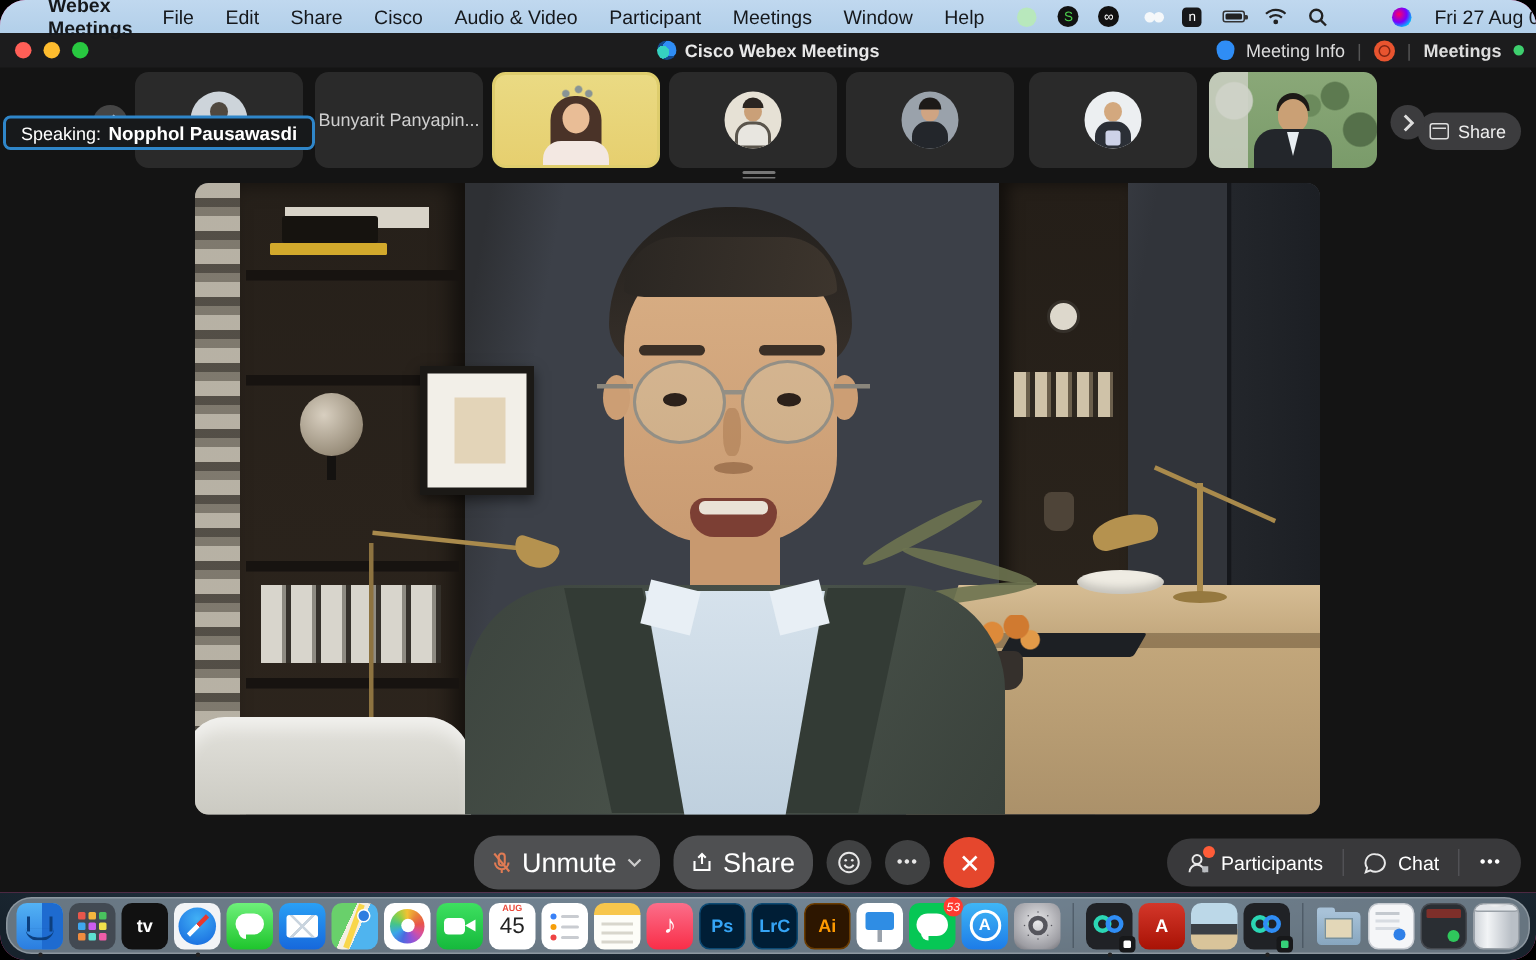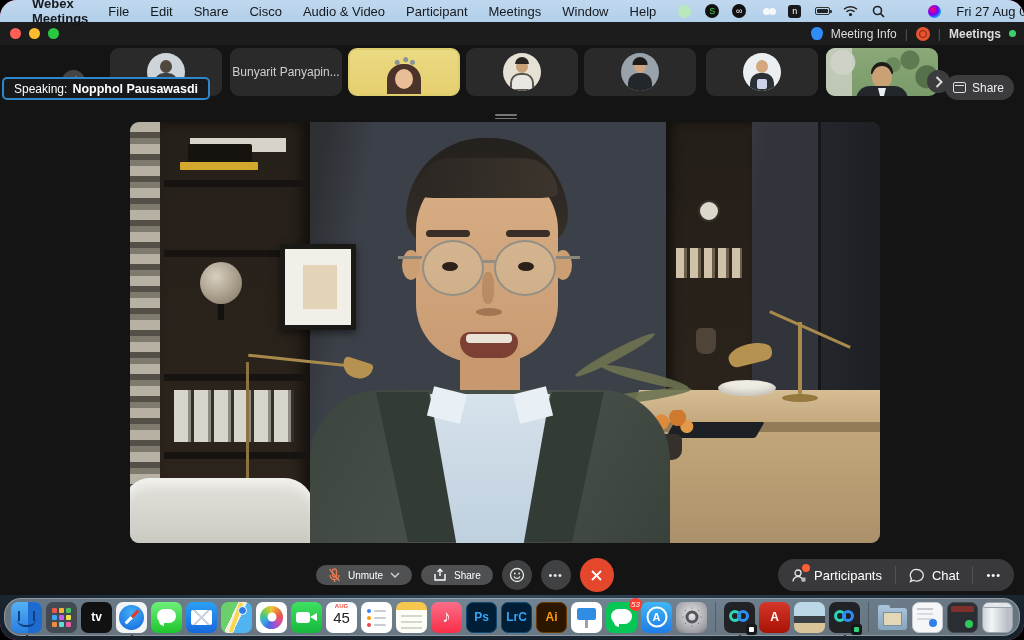--- a/index.html
+++ b/index.html
@@ -39,21 +39,21 @@
     background:radial-gradient(circle at 30% 60%, #35d1c0 0 35%, transparent 36%),
                radial-gradient(circle at 68% 40%, #2f8df5 0 45%, transparent 46%), #134a8e; }
   .tb-right { position:absolute; right:8px; display:flex; align-items:center; gap:8px; font-size:12px; color:#ddd; }
   .tb-div { color:#555; }
   .rec-dot { width:14px; height:14px; border-radius:50%; background:#e8542f; display:flex; align-items:center; justify-content:center; }
   .rec-dot::before { content:""; width:6px; height:6px; border-radius:50%; border:1.5px solid #7e2413; }
   .conn-dot { width:7px; height:7px; border-radius:50%; background:#3ecf6e; }
   .shield { width:12px; height:13px; background:#2f8df5; border-radius:6px 6px 5px 5px / 6px 6px 8px 8px; }
 
   
-  .tile { position:absolute; top:26px; height:48px; width:112px; border-radius:9px; background:#2a2a2a; overflow:hidden;margin-left:20px; }
+  .tile { position:absolute; top:26px; height:64px; width:112px; border-radius:9px; background:#2a2a2a; overflow:hidden; }
   .tile .namelabel { width:100%; height:100%; display:flex; align-items:center; justify-content:center;
     color:#cfcfcf; font-size:12px; }
   .avatar-wrap { width:100%; height:100%; display:flex; align-items:center; justify-content:center; }
   .avatar { width:38px; height:38px; border-radius:50%; position:relative; overflow:hidden; }
   .av-head { position:absolute; left:50%; top:7px; transform:translateX(-50%); width:12px; height:13px; border-radius:50%; }
   .av-body { position:absolute; left:50%; top:20px; transform:translateX(-50%); width:24px; height:18px; border-radius:10px 10px 0 0; }
   .tile-video-yellow { background:linear-gradient(#eada83,#e6cf6f); border:2px solid #decd6d; }
   .crest { position:absolute; top:4px; left:50%; transform:translateX(-50%); width:34px; height:14px; opacity:.55;
     background:radial-gradient(circle at 30% 60%, #3a5da8 0 2px, transparent 3px),
                radial-gradient(circle at 55% 40%, #3a5da8 0 2px, transparent 3px),
@@ -159,21 +159,21 @@
   .shirt { left:300px; top:272px; width:120px; height:150px; background:linear-gradient(#d6e2ec,#bfd0de);
     clip-path:polygon(0 0, 100% 0, 78% 100%, 22% 100%); }
   .collar-l { left:300px; top:268px; width:34px; height:30px; background:#e8eff5; transform:rotate(14deg); }
   .collar-r { left:386px; top:268px; width:34px; height:30px; background:#e8eff5; transform:rotate(-14deg); }
   .lapel-l { left:262px; top:270px; width:52px; height:150px; background:#333b35; transform:skewX(12deg); }
   .lapel-r { left:406px; top:270px; width:52px; height:150px; background:#333b35; transform:skewX(-12deg); }
 
   
   .controlbar { position:absolute; left:0; right:0; top:533px; height:40px; display:flex; align-items:center; }
   .ctr-center { position:absolute; left:316px; display:flex; align-items:center; gap:9px; }
-  .pill { height:20px; border-radius:16px; background:#4f5052; color:#fff; font-size:10px;
+  .pill { height:36px; border-radius:16px; background:#4f5052; color:#fff; font-size:18px;
     display:flex; align-items:center; gap:7px; padding:0 12px; white-space:nowrap; }
   .roundbtn { width:30px; height:30px; border-radius:50%; background:#404142; color:#e8e8e8;
     display:flex; align-items:center; justify-content:center; }
   .endbtn { width:34px; height:34px; border-radius:50%; background:#e5472d; color:#fff;
     display:flex; align-items:center; justify-content:center; }
   .ctr-right { position:absolute; right:10px; display:flex; align-items:center; height:32px;
     background:#39393b; border-radius:16px; color:#fff; font-size:13px; }
   .seg { display:flex; align-items:center; gap:7px; padding:0 13px; height:18px; }
   .seg + .seg { border-left:1px solid #515155; }
   .pdot { position:absolute; width:8px; height:8px; border-radius:50%; background:#ff5c38; top:-4px; right:-3px; }
@@ -336,20 +336,24 @@
     </div>
     <span class="clock">Fri 27 Aug  09:38</span>
   </div>
 
   <div class="webex-window">
 
     <div class="titlebar">
       <span class="tlight tl-red"></span>
       <span class="tlight tl-yellow"></span>
       <span class="tlight tl-green"></span>
+      <div class="tb-center">
+        <span class="webex-logo"></span>
+        <span>Cisco Webex Meetings</span>
+      </div>
       <div class="tb-right">
         <span class="shield"></span>
         <span>Meeting Info</span>
         <span class="tb-div">|</span>
         <span class="rec-dot"></span>
         <span class="tb-div">|</span>
         <b>Meetings</b>
         <span class="conn-dot"></span>
       </div>
     </div>

